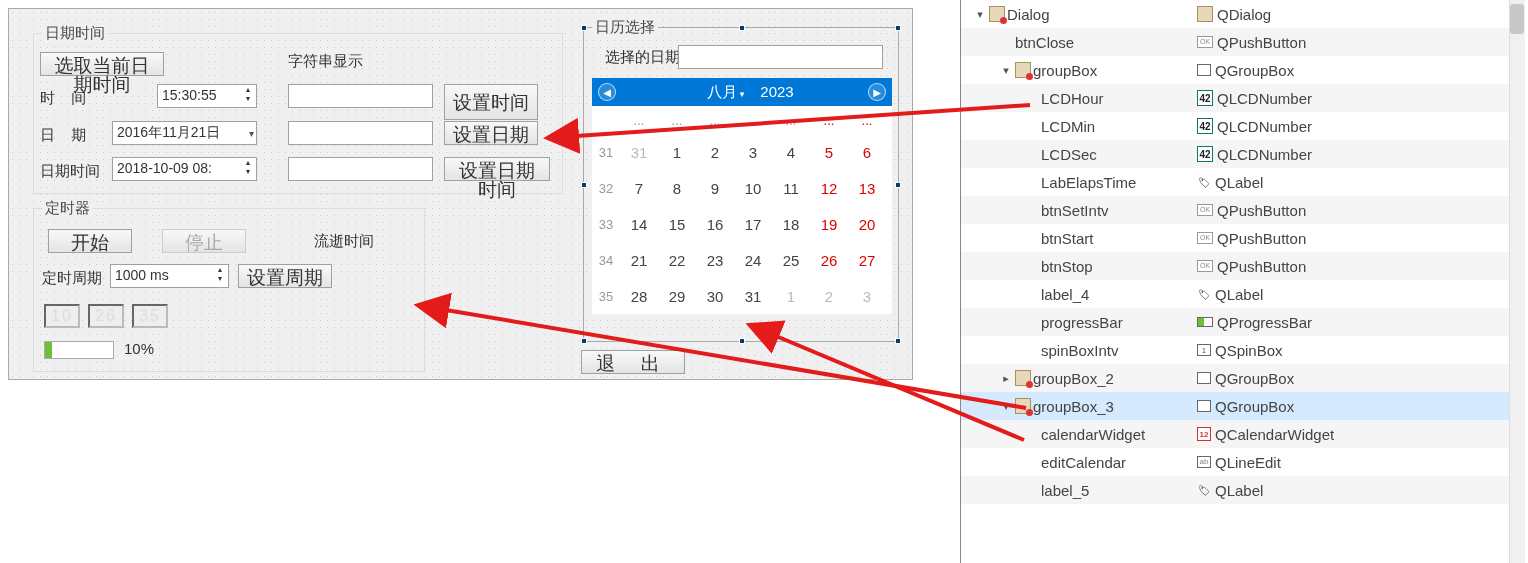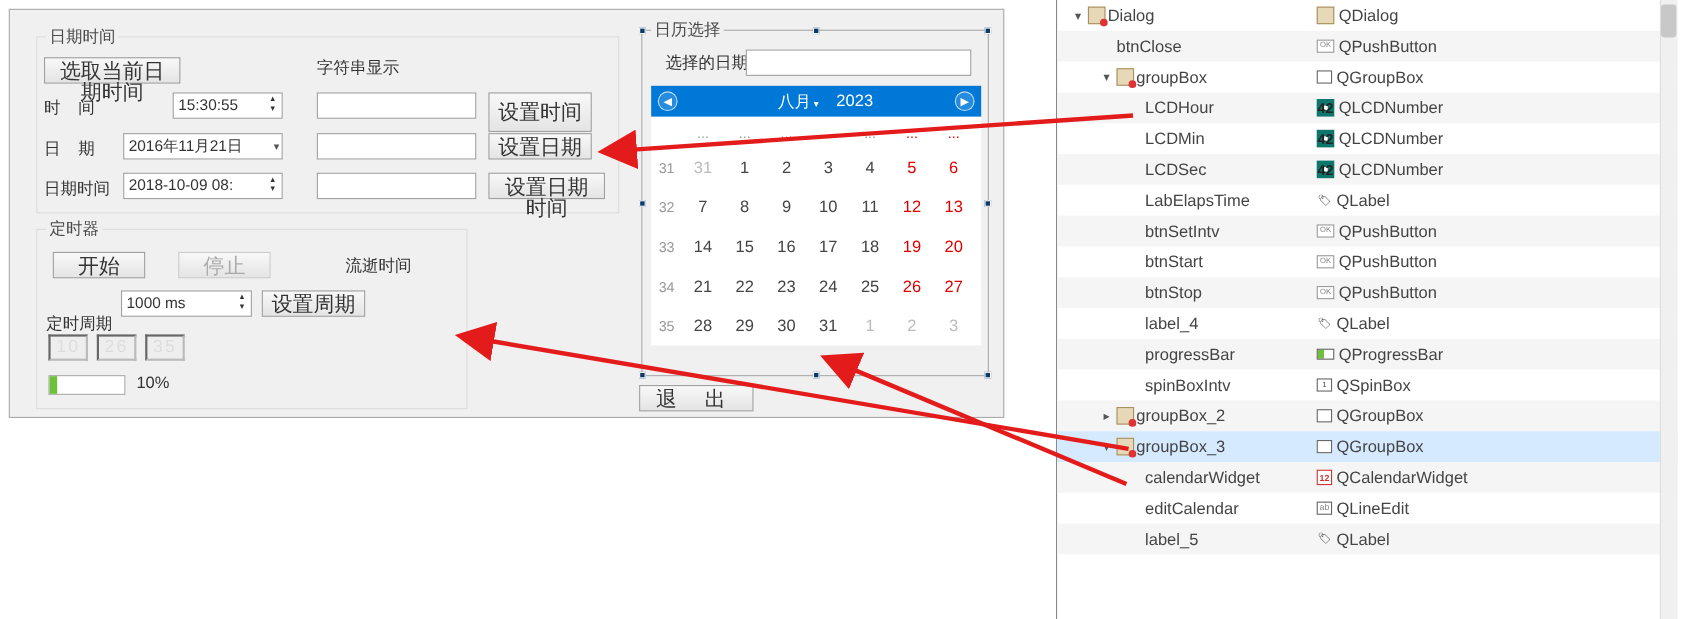--- a/index.html
+++ b/index.html
@@ -181,21 +181,21 @@
   .tc1{width:232px;display:flex;align-items:center;padding-left:4px;gap:2px;}
   .tc2{flex:1;display:flex;align-items:center;padding-left:4px;gap:4px;}
   .indent{display:inline-block;}
   .tw{width:14px;font-size:11px;color:#555;text-align:center;}
   .ico{width:16px;height:16px;display:inline-flex;align-items:center;justify-content:center;font-size:10px;}
   .ico.form{background:#e7d9b8;border:1px solid #a89060;}
   .ico.formred{background:#e7d9b8;border:1px solid #a89060;position:relative;}
   .ico.formred::after{content:"";position:absolute;right:-3px;bottom:-3px;width:7px;height:7px;background:#d33;border-radius:4px;}
   .ico.btn-ic{width:16px;height:12px;background:#fff;border:1px solid #999;font-size:7px;color:#888;line-height:10px;text-align:center;}
   .ico.grp{width:14px;height:12px;border:1px solid #666;background:#fff;}
-  .ico.lcd{background:#fff;border:6px solid #0f766e;color:#222;font-weight:bold;font-size:13px;}
+  .ico.lcd{background:#fff;border:1px solid #0f766e;color:#222;font-weight:bold;font-size:10px;}
   .ico.lbl{width:14px;height:14px;border:none;}
   .ico.prog{width:16px;height:10px;border:1px solid #666;background:linear-gradient(to right,#6ebf3a 40%,#fff 40%);}
   .ico.spin{width:14px;height:12px;border:1px solid #666;background:#fff;font-size:7px;line-height:5px;}
   .ico.cal{width:14px;height:14px;border:1px solid #c33;background:#fff;color:#c33;font-size:8px;font-weight:bold;}
   .ico.line{width:14px;height:12px;border:1px solid #666;background:#fff;font-size:8px;color:#888;line-height:10px;text-align:center;}
 
   
   svg.overlay{position:absolute;left:0;top:0;pointer-events:none;}
 </style>
 </head>
@@ -239,21 +239,21 @@
       <div class="input" style="left:254px;top:123px;width:145px;height:24px;"></div>
       <button class="btn" style="left:410px;top:123px;width:106px;height:24px;">设置日期时间</button>
     </div>
 
     <div class="groupbox" style="left:24px;top:199px;width:392px;height:164px;">
       <div class="gb-title">定时器</div>
       <button class="btn" style="left:14px;top:20px;width:84px;height:24px;">开始</button>
       <button class="btn disabled" style="left:128px;top:20px;width:84px;height:24px;">停止</button>
       <div class="label" style="left:280px;top:23px;">流逝时间</div>
 
-      <div class="label" style="left:8px;top:60px;margin-top:16px;">定时周期</div>
+      <div class="label" style="left:8px;top:60px;">定时周期</div>
       <div class="input" style="left:76px;top:55px;width:119px;height:24px;font-family:monospace;">
         <span>1000 ms</span>
         <span class="spin-handle">
             <span>▴</span>
             <span>▾</span>
           </span>
       </div>
       <button class="btn" style="left:204px;top:55px;width:94px;height:24px;">设置周期</button>
 
       <div class="lcd-box" style="left:10px;top:95px;">

